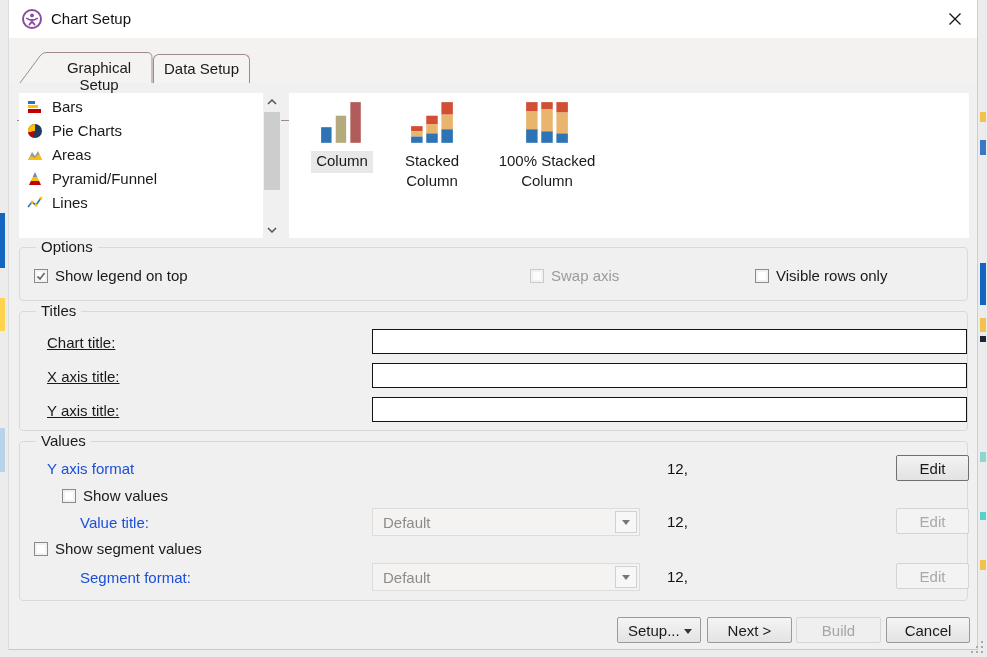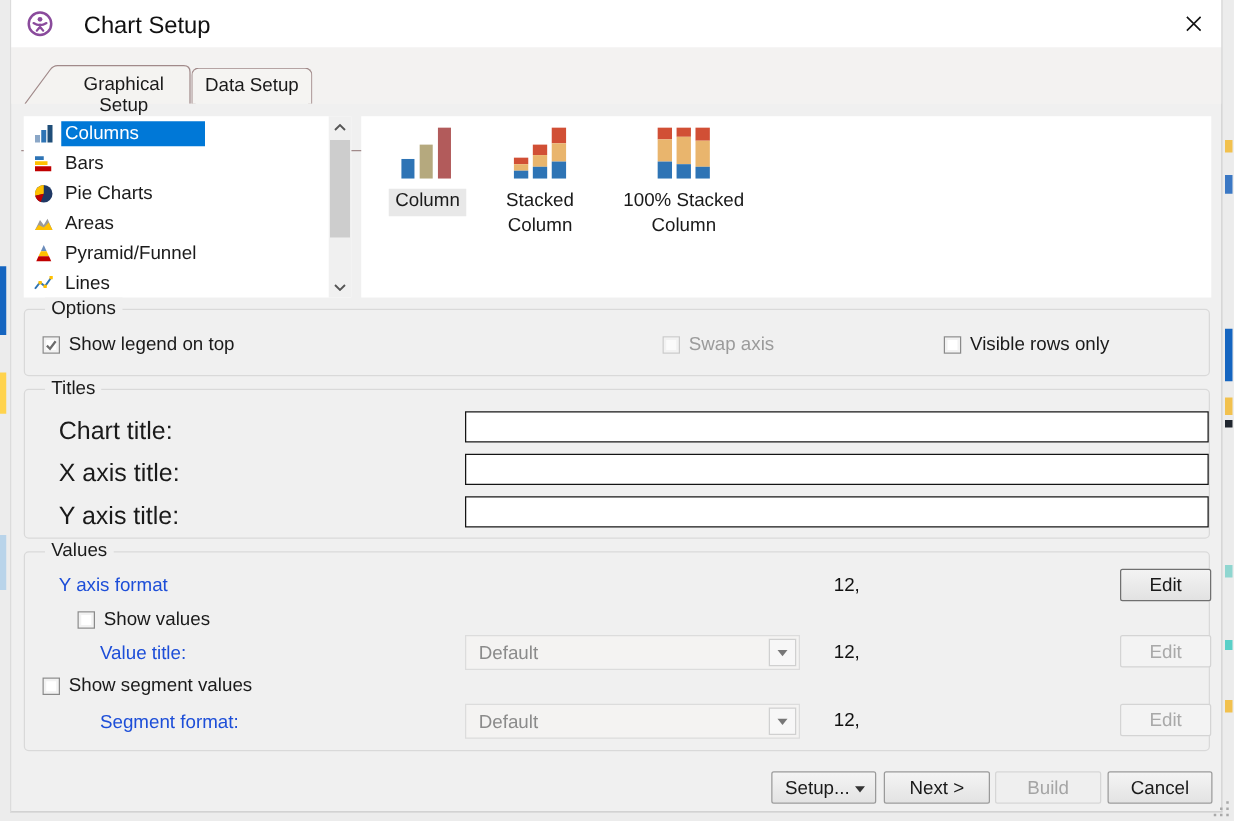--- a/index.html
+++ b/index.html
@@ -9,21 +9,21 @@
 
   
   .frag { position:absolute; }
 
   
   #dialog { position:absolute; left:8px; top:0; width:970px; height:650px;
             background:#f0f0f0; border-right:1px solid #cfcfcf; border-bottom:1px solid #c8c8c8;
             border-left:1px solid #dcdcdc; }
   #titlebar { position:absolute; left:0; top:0; right:0; height:38px; background:#ffffff; }
   #title-icon { position:absolute; left:12px; top:8px; width:22px; height:22px; }
-  #title-text { position:absolute; left:58px; top:10px; font-size:19px; color:#111; }
+  #title-text { position:absolute; left:42px; top:10px; font-size:15px; color:#111; }
   #close-btn { position:absolute; right:2px; top:0; width:40px; height:38px; display:flex; align-items:center; justify-content:center; cursor:pointer; }
 
   
   #tabband { position:absolute; left:0; top:38px; right:0; height:45px; background:#f3f2f1; }
   #tab-underline { position:absolute; left:8px; top:82px; width:944px; height:1px; background:#a18a8a; }
   #tab-active { position:absolute; left:10px; top:52px; width:134px; height:31px; }
   #tab-active .tab-label { position:absolute; left:30px; top:7px; width:100px; text-align:center; font-size:15px; color:#1a1a1a; }
   #tab-data { position:absolute; left:144px; top:54px; width:97px; height:29px; background:#f5f4f2;
               border:1px solid #a18a8a; border-bottom:none; border-radius:6px 6px 0 0;
               font-size:15px; color:#1a1a1a; text-align:center; line-height:28px; cursor:pointer; }
@@ -63,21 +63,21 @@
   .cbrow { position:absolute; display:flex; align-items:center; cursor:pointer; }
   .cbox { width:14px; height:14px; background:#ffffff; border:1px solid #8a8a8a;
           box-shadow:inset 0 0 0 2px #f2f2f2; margin-right:7px; position:relative; flex:0 0 14px; }
   .cbox svg { position:absolute; left:0; top:0; width:12px; height:12px; }
   .cblabel { font-size:15px; color:#1a1a1a; white-space:nowrap; }
   .cbrow.disabled { cursor:default; }
   .cbrow.disabled .cbox { border-color:#c9c9c9; background:#fbfbfb; }
   .cbrow.disabled .cblabel { color:#9b9b9b; }
 
   
-  .trow-label { position:absolute; left:27px; font-size:20px; color:#1a1a1a; }
+  .trow-label { position:absolute; left:27px; font-size:15px; color:#1a1a1a;text-decoration:underline; }
   .title-input { position:absolute; left:352px; width:595px; height:25px; border:1px solid #141414;
                  background:#ffffff; font-family:inherit; font-size:14px; padding:0 5px; }
 
   
   .vlabel { position:absolute; font-size:15px; color:#1d4ed8; white-space:nowrap; }
   .fmt-code { position:absolute; left:647px; font-size:15px; color:#111; }
   .edit-btn { position:absolute; left:876px; width:73px; height:26px; font-family:inherit; font-size:15px;
               color:#1a1a1a; background:linear-gradient(#f3f3f3,#e2e2e2); border:1px solid #707070;
               border-radius:2px; cursor:pointer; }
   .edit-btn.disabled { background:#f3f3f3; border-color:#d4d4d4; color:#a9a9a9; cursor:default; }
@@ -142,30 +142,20 @@
       <div id="tab-active" style="top:14px;">
         <svg width="134" height="31" viewBox="0 0 134 31">
           <path d="M1 31 L21 4 Q23.5 0.5 27 0.5 L128 0.5 Q133 0.5 133 5.5 L133 31" fill="#f4f3f1" stroke="#a18a8a" stroke-width="1"></path>
         </svg>
         <span class="tab-label">Graphical Setup</span>
       </div>
       <div id="tab-data" style="top:16px;">Data Setup</div>
     </div>
 
     <div id="listbox" style="padding-top:2px;">
-      <div class="lrow">
-        <span class="licon">
-          <svg viewBox="0 0 16 16">
-              <rect x="1" y="9" width="4" height="6" fill="#8ba7c7"></rect>
-              <rect x="6" y="5" width="4" height="10" fill="#2e74b5"></rect>
-              <rect x="11" y="1" width="4" height="14" fill="#1f4e79"></rect>
-            </svg>
-        </span>
-        <span class="llabel sel">Columns</span>
-      </div>
       <div class="lrow">
         <span class="licon">
           <svg viewBox="0 0 16 16">
               <rect x="1" y="2" width="7" height="3" fill="#2e74b5"></rect>
               <rect x="1" y="6" width="10" height="3" fill="#ffc000"></rect>
               <rect x="1" y="10" width="13" height="4" fill="#c00000"></rect>
             </svg>
         </span>
         <span class="llabel">Bars</span>
       </div>

